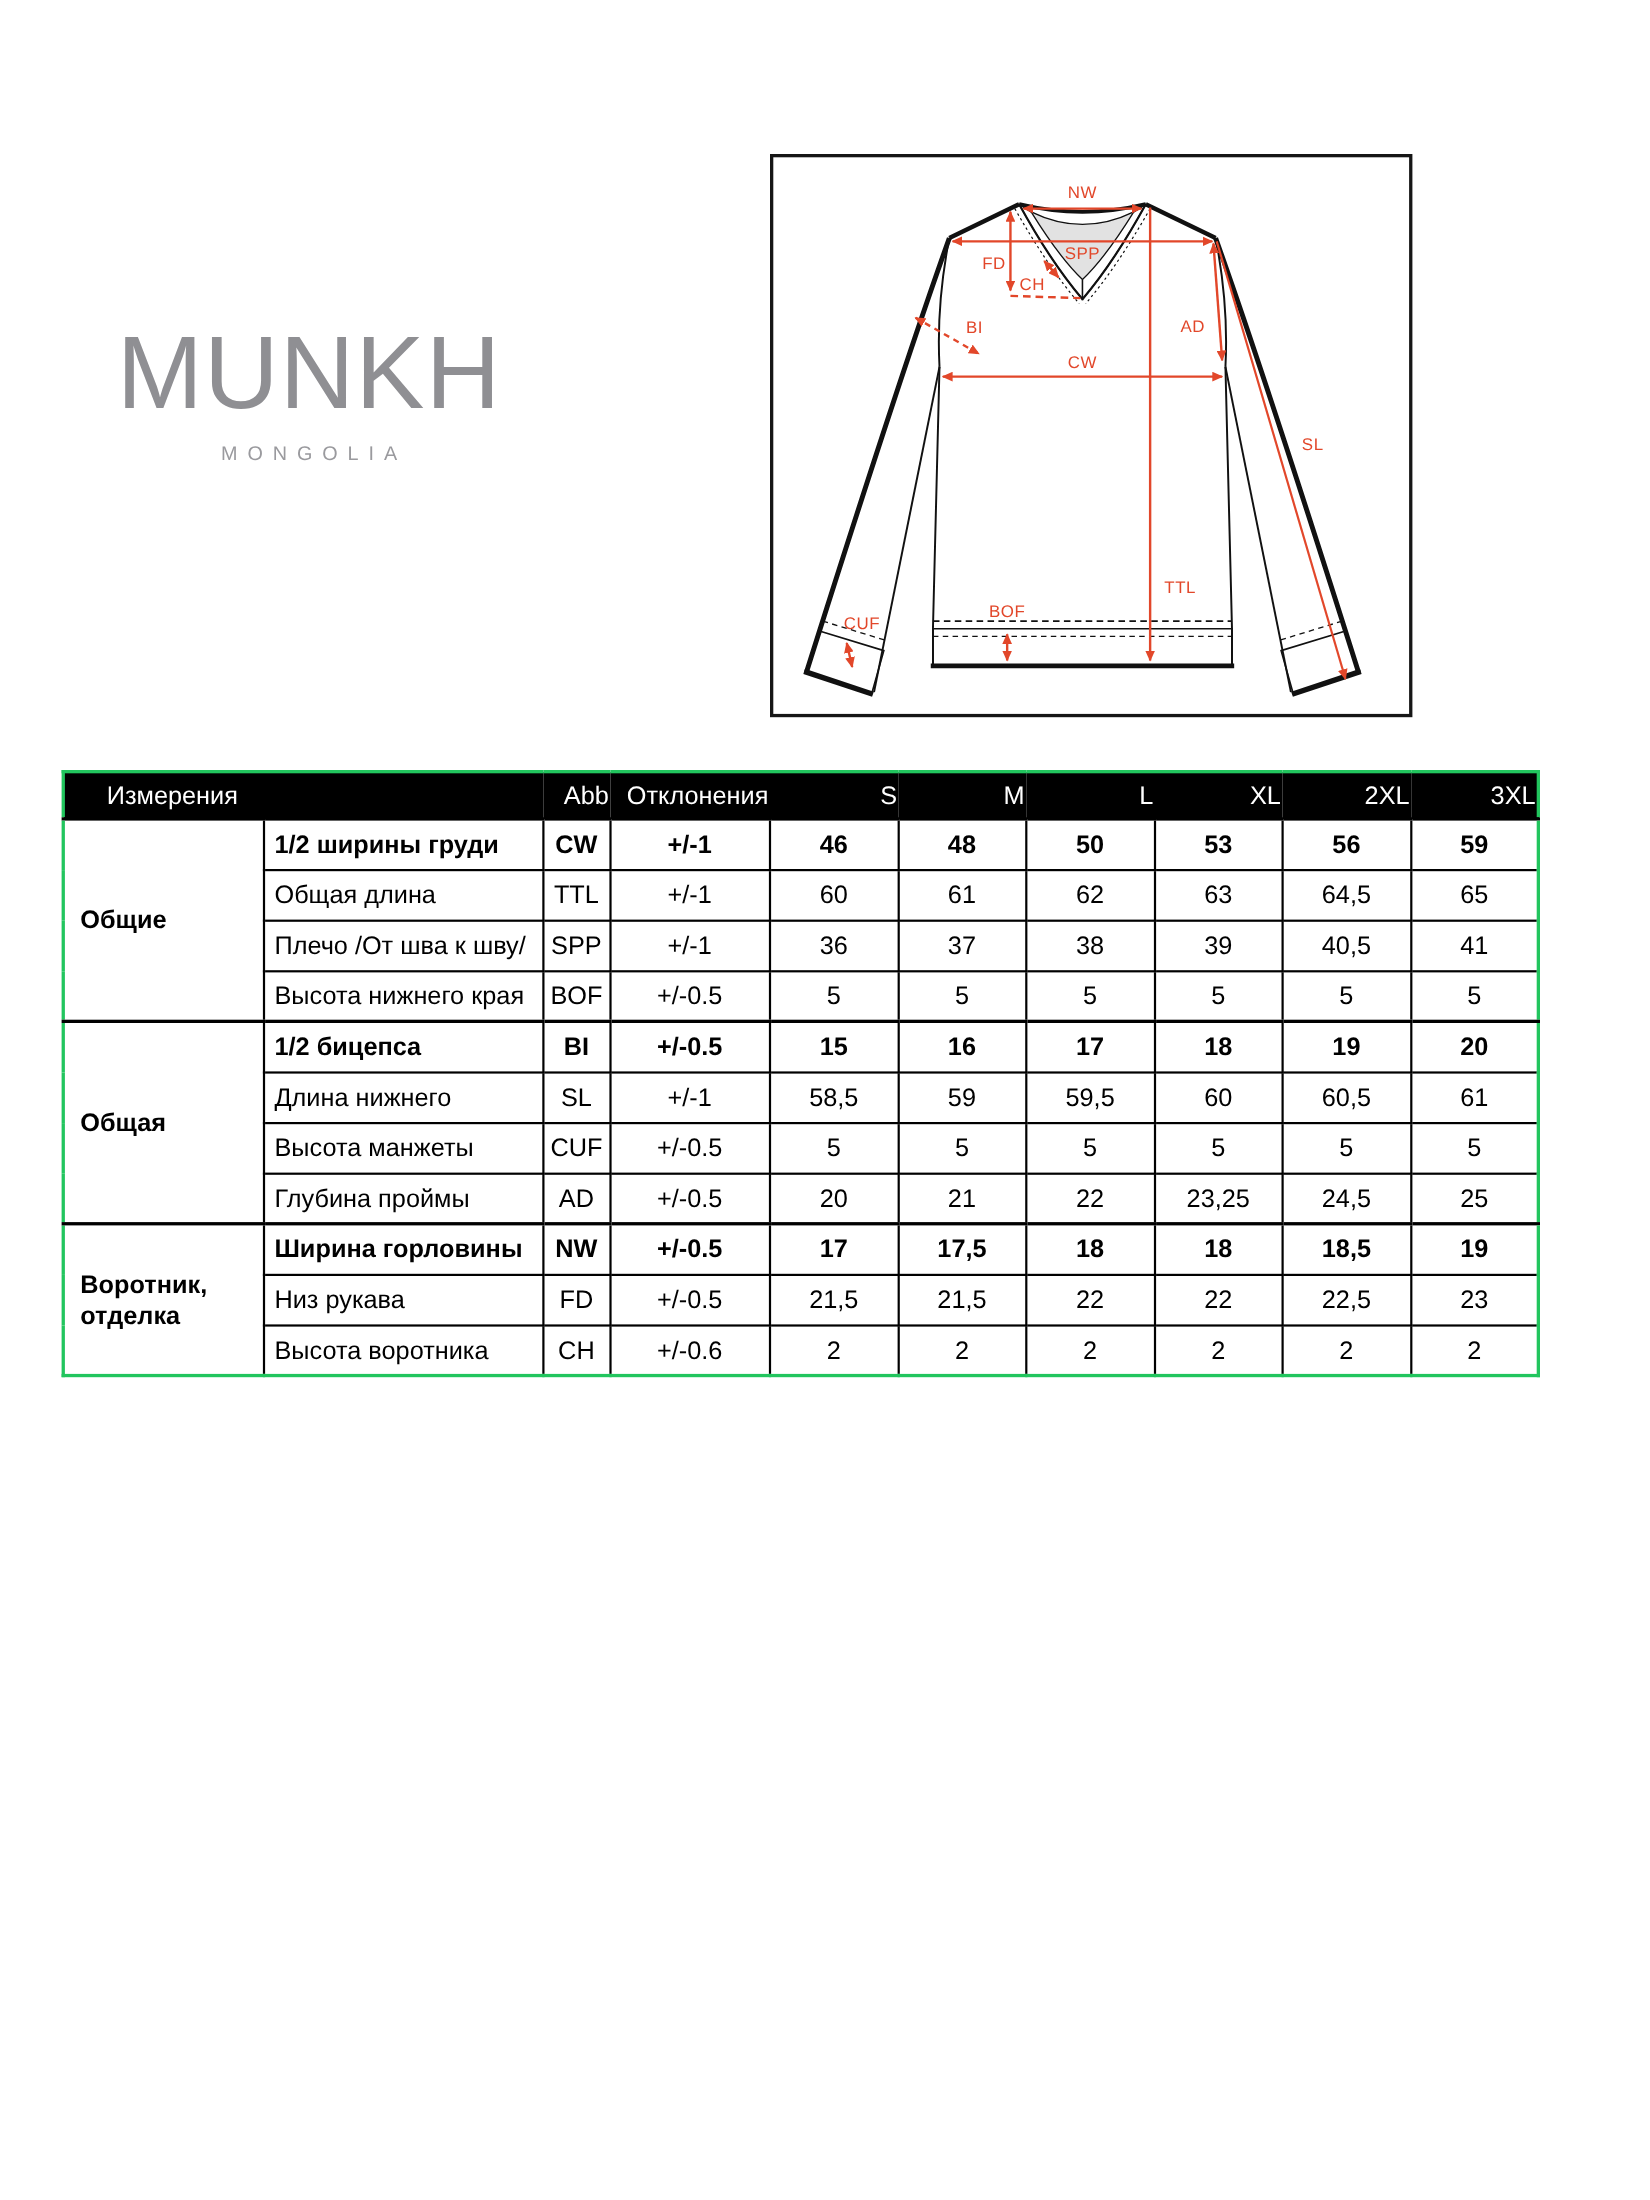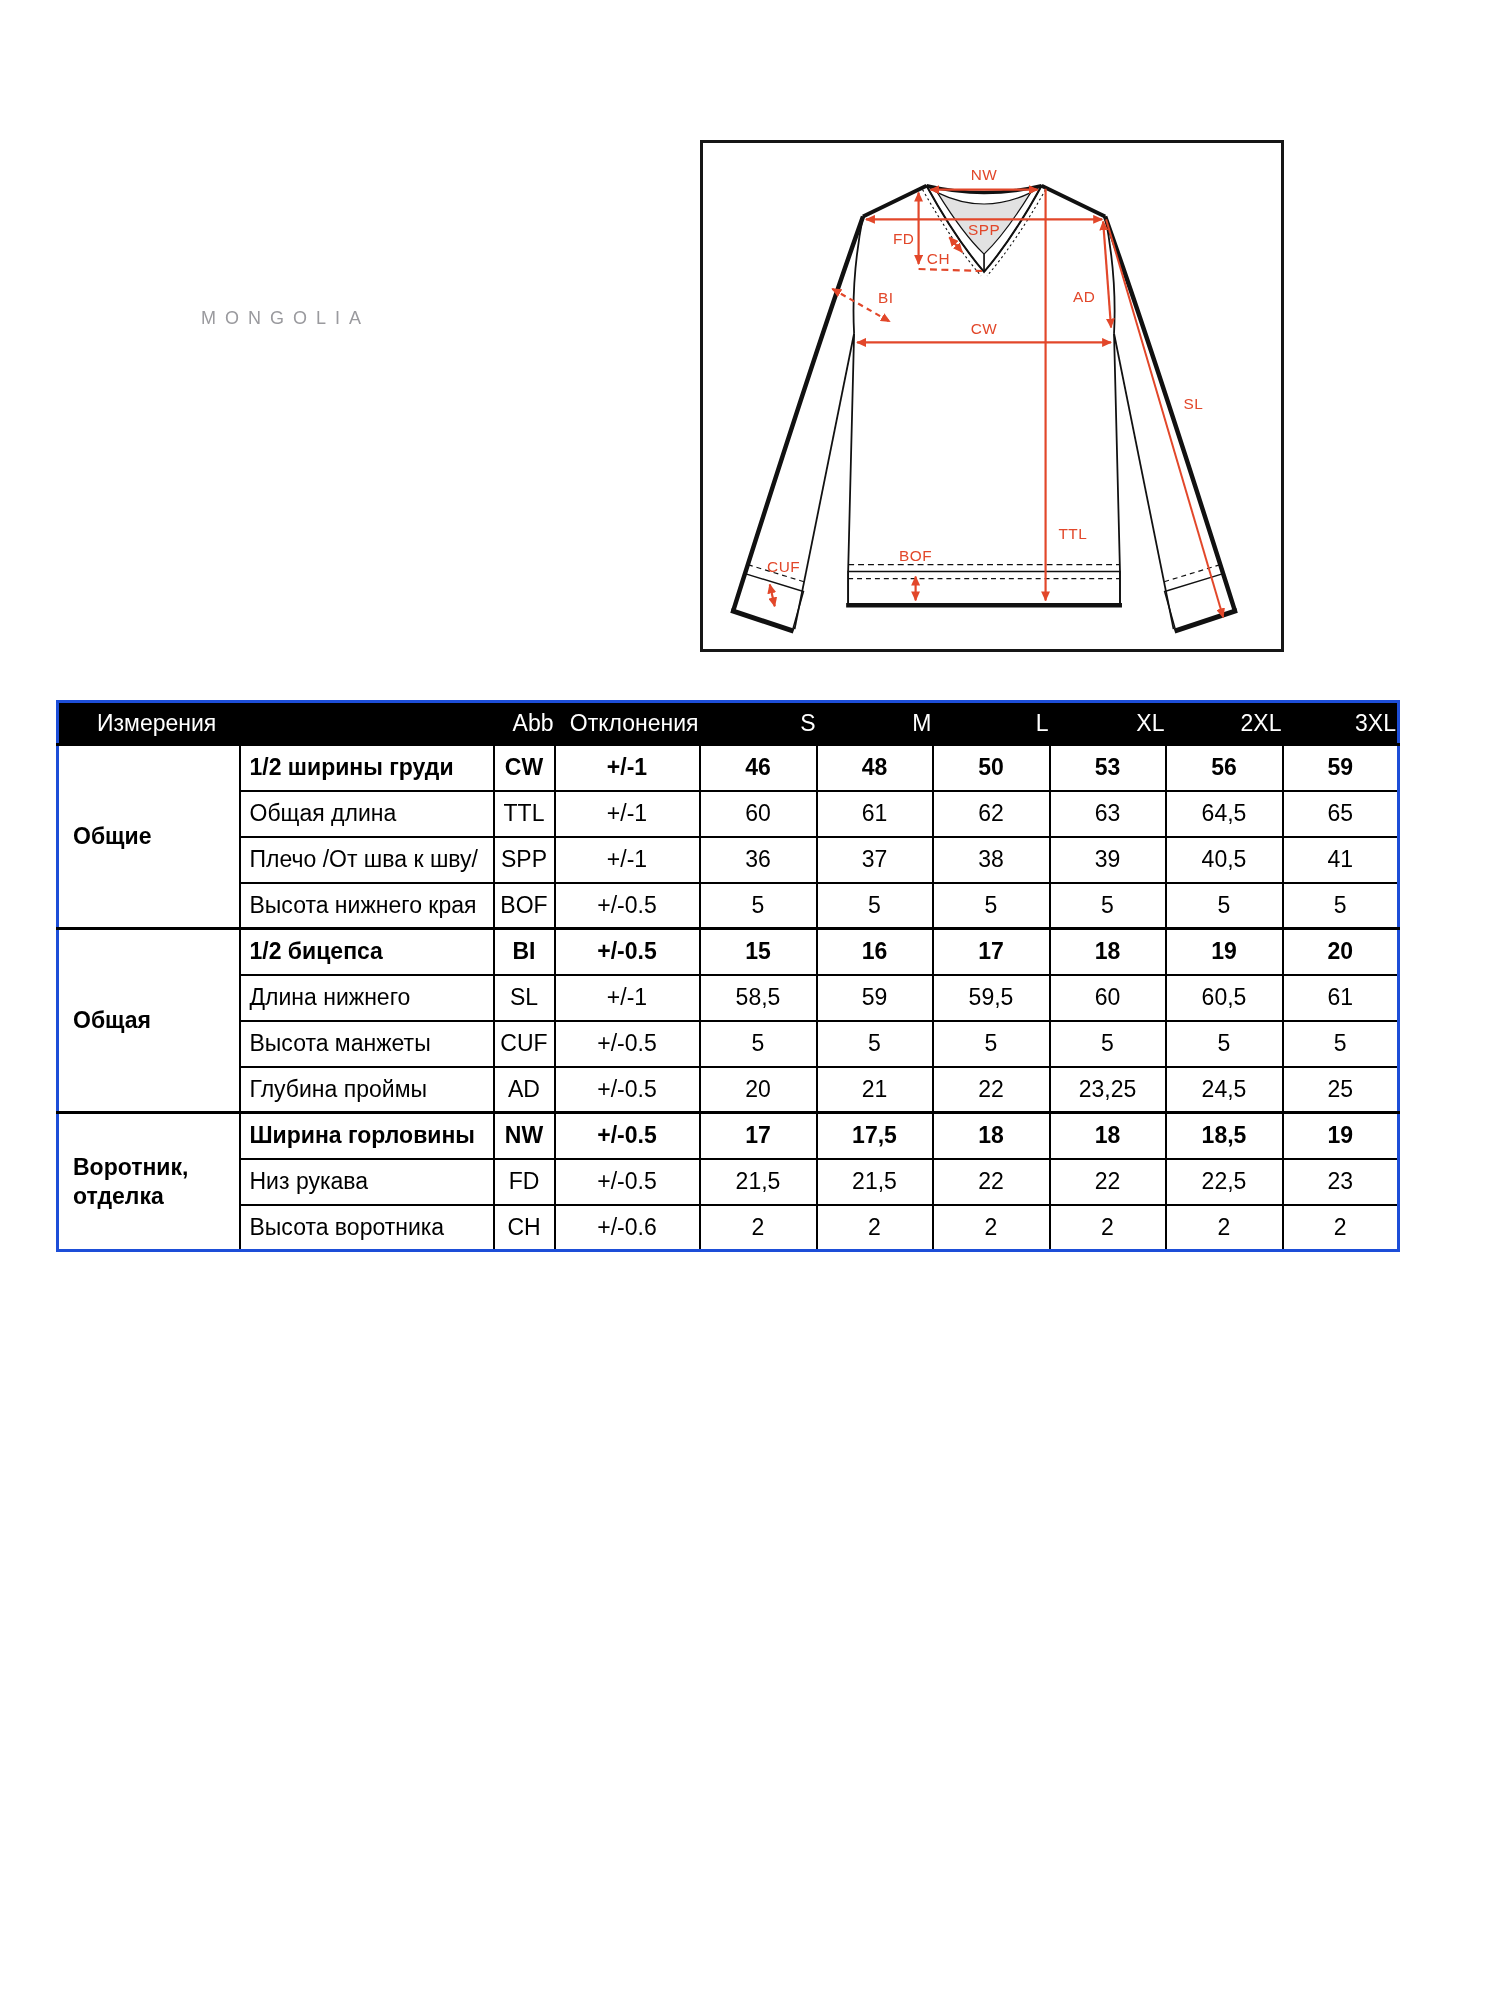--- a/index.html
+++ b/index.html
@@ -57,21 +57,21 @@
   svg .redtx { fill: var(--annotation); font-size: 15.5px; letter-spacing: .5px; font-family: "Liberation Sans", sans-serif; }
 
   
   table.size-table {
     position: absolute;
     left: 56px; top: 700px;
     width: 1343px;
     border-collapse: collapse;
     table-layout: fixed;
     font-size: 23px;
-    border: 3px solid #1d4ed8;
+    border: 3px solid #22c55e;
   }
   table.size-table thead th {
     background: #000;
     color: #fff;
     font-weight: 400;
     height: 43px;
     text-align: right;
     border: 0;
   }
   table.size-table thead th.h-measure {
@@ -94,20 +94,21 @@
     vertical-align: middle;
     line-height: 1.25;
     padding: 0 14px;
   }
   table.size-table tbody tr.gstart td { border-top: 3px solid #000; font-weight: bold; }
 </style>
 </head>
 <body>
 
 <div class="logo">
+  <div class="name">MUNKH</div>
   <div class="sub">MONGOLIA</div>
 </div>
 
 <div class="frame">
   <svg viewBox="0 0 582 510">
     <defs>
       <marker id="arr" markerUnits="userSpaceOnUse" markerWidth="10" markerHeight="9" refX="9" refY="4.5" orient="auto-start-reverse">
         <path d="M0,0 L10,4.5 L0,9 Z" fill="#e2472a"></path>
       </marker>
       <pattern id="ribV" width="4.6" height="8" patternUnits="userSpaceOnUse">

